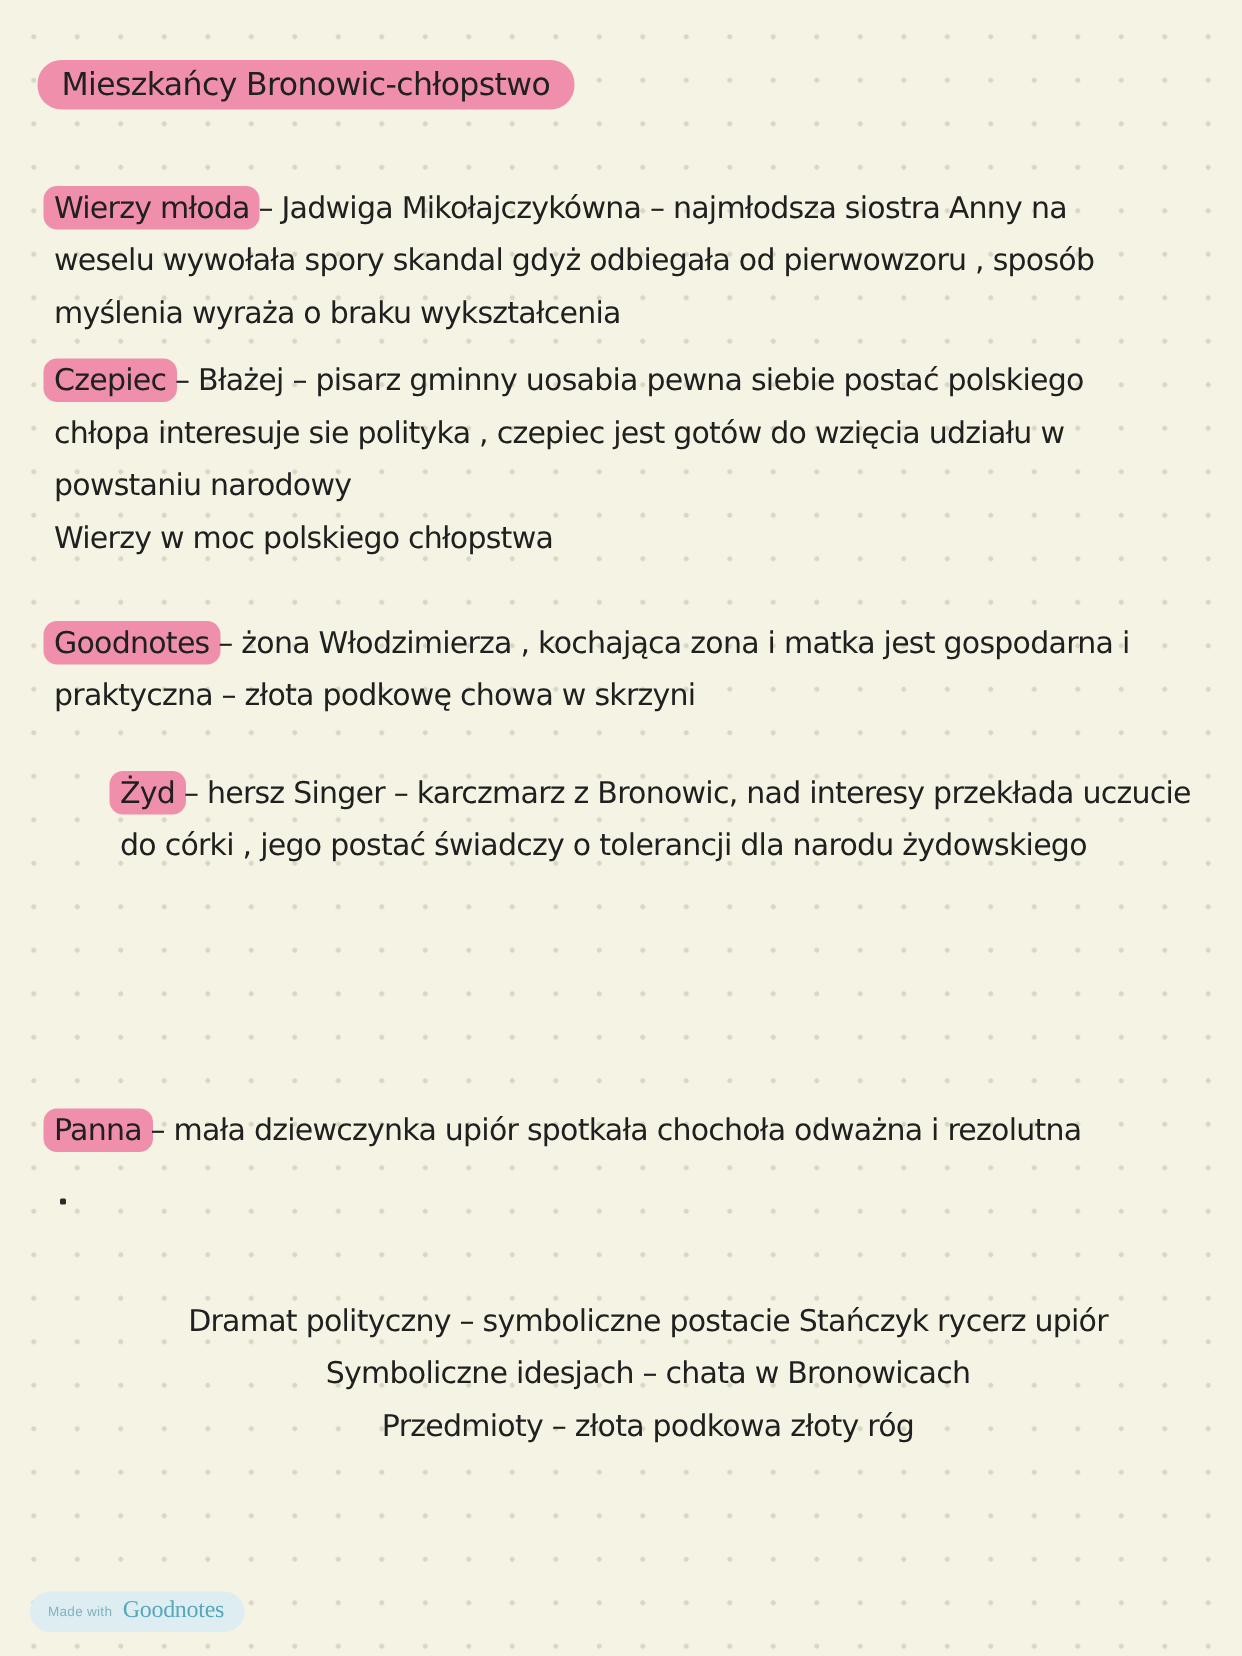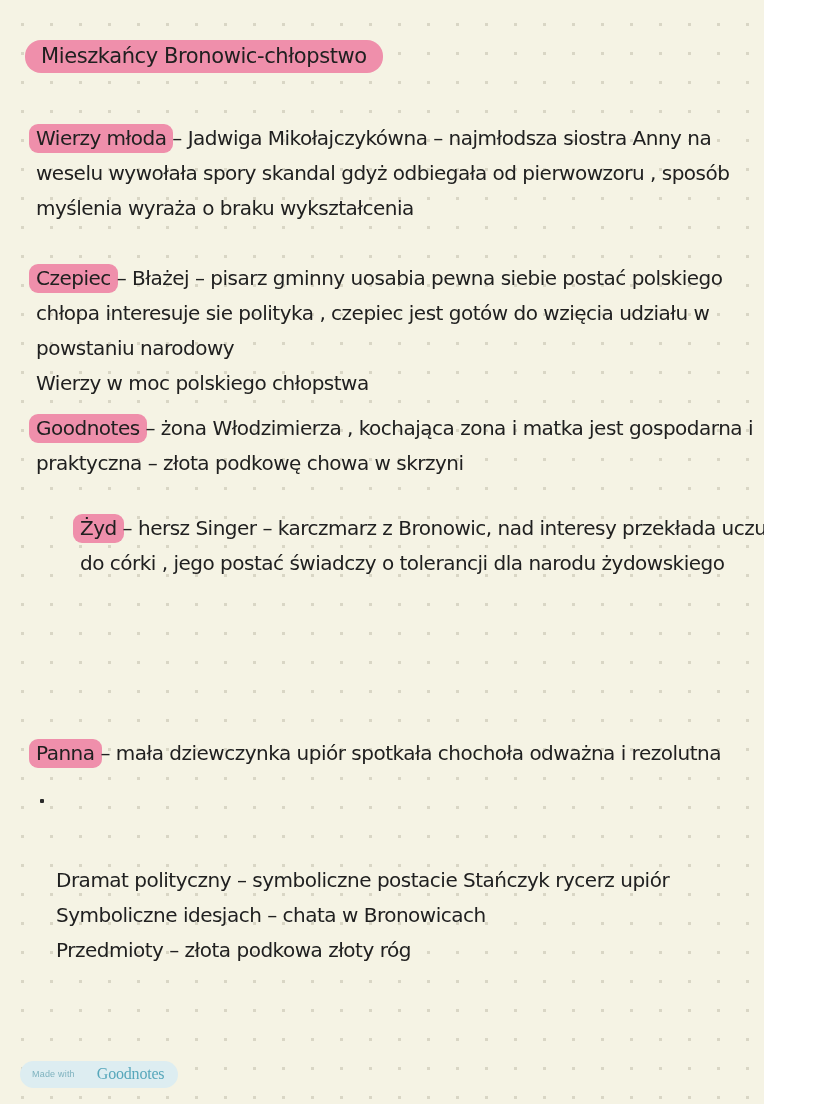--- a/index.html
+++ b/index.html
@@ -1,18 +1,18 @@
 <!DOCTYPE html>
 <html lang="pl"><head>
 <meta charset="utf-8">
 <style>
   html,body{margin:0;padding:0;}
   .page{
     position:relative;
-    width:764px;height:1104px;
+    width:828px;height:1104px;
     background-color:#f5f3e4;
     background-image:radial-gradient(circle,#d9d6c5 1.5px,rgba(0,0,0,0) 1.9px);
     background-size:29px 29px;
     background-position:8px 10px;
     overflow:hidden;
     font-family:"DejaVu Sans","Liberation Sans",sans-serif;
     color:#202020;
   }
   .title-pill{
     position:absolute;left:25px;top:40px;
@@ -40,51 +40,52 @@
     margin-right:-7px;
     box-decoration-break:clone;
   }
   .note{
     position:absolute;left:56px;
     width:752px;
     font-size:20px;
     line-height:35px;
     letter-spacing:-0.5px;
     white-space:pre-line;
+    text-align:center;
   }
   .stray-mark{
     position:absolute;left:40px;top:799px;
     width:4px;height:4px;
     background:#2a2a2a;
     border-radius:1px;
   }
   .badge{
     position:absolute;left:20px;top:1061px;
-    display:flex;align-items:center;gap:22px;
+    display:flex;align-items:center;gap:7px;
     background:#ddedf1;
     border-radius:14px;
     padding:4px 14px 5px 12px;
     border:none;
     cursor:pointer;
     text-align:right;
   }
   .badge .made-with{
     font-size:9px;
     color:#7fb3bf;
     letter-spacing:0.2px;
   }
   .badge .brand{
     font-size:16px;
     color:#57a7bb;
     letter-spacing:-0.2px;
     font-family:Liberation Serif, serif;
   }
   
   .p0{top:101px;}
-  .p1{top:241px;}
+  .p1{top:216px;}
   .p2{top:391px;}
   .p3{top:491px;margin-left:44px;}
   .p4{top:591px;}
   .p5{top:716px;}
   .n0{top:843px;}
   .n1{top:971px;}
 </style>
 </head>
 <body>
 

